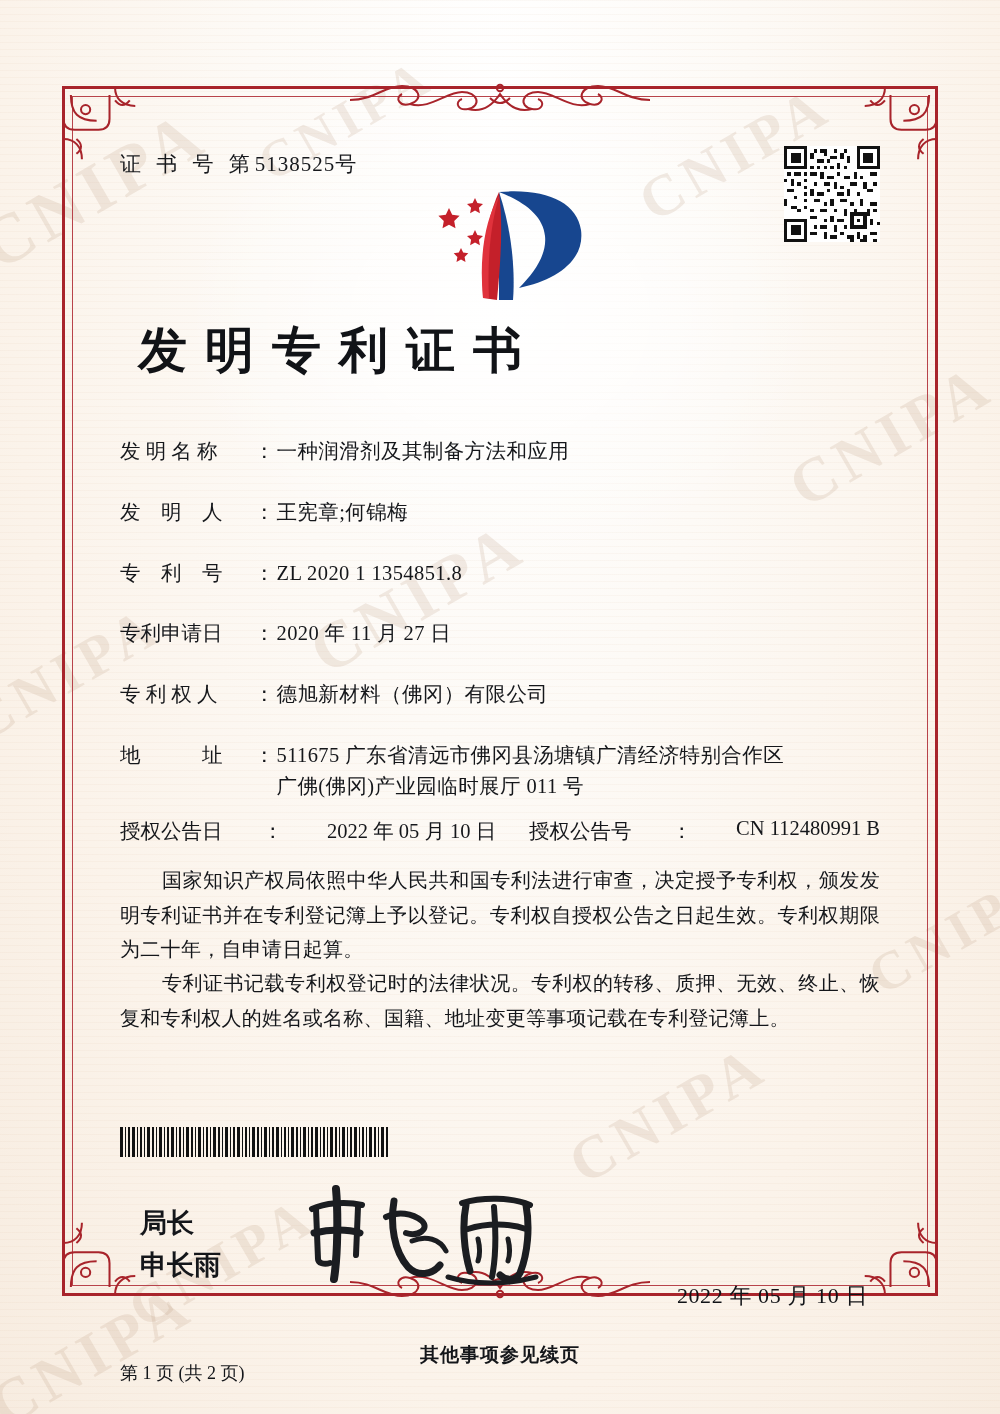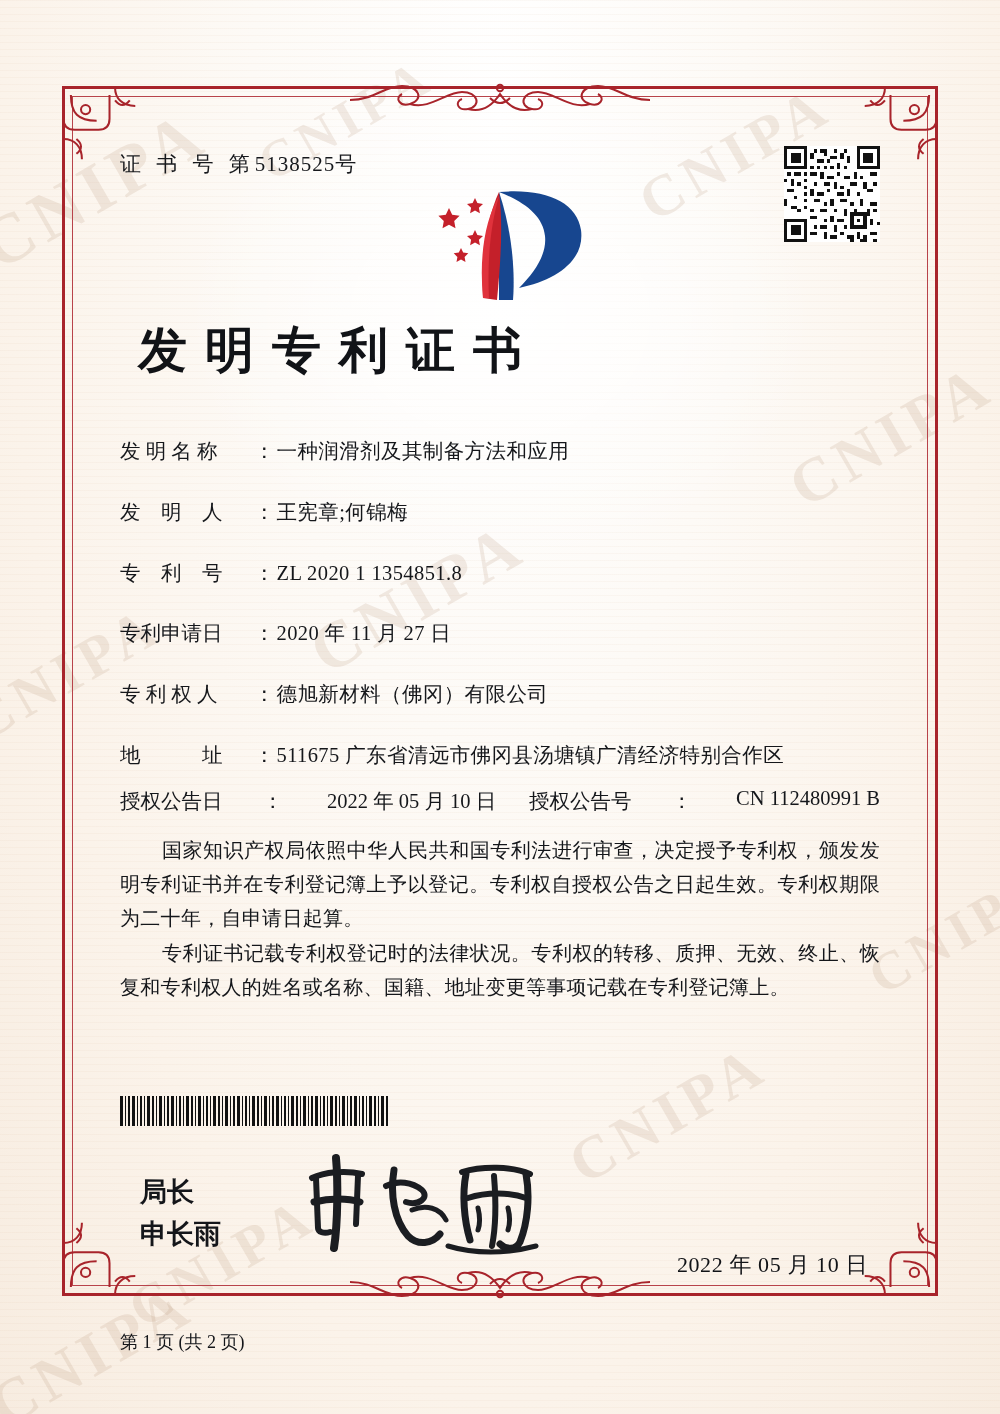--- a/index.html
+++ b/index.html
@@ -498,20 +498,21 @@
       <div class="row">
         <span class="label">专 利 权 人</span>
         <span class="colon">：</span>
         <span class="value">德旭新材料（佛冈）有限公司</span>
       </div>
       <div class="row" style="margin-bottom:22px;">
         <span class="label">地　　　址</span>
         <span class="colon">：</span>
         <span class="value">
           <span>511675 广东省清远市佛冈县汤塘镇广清经济特别合作区</span>
+          <span class="l2">广佛(佛冈)产业园临时展厅 011 号</span>
         </span>
       </div>
     </div>
 
     <div class="row-two">
       <span class="pair">
         <span class="plabel">授权公告日</span>
         <span class="plabel">：</span>
         <span class="pvalue">2022 年 05 月 10 日</span>
       </span>
@@ -632,13 +633,14 @@
         </svg>
       </div>
 
       <div class="issue-date">2022 年 05 月 10 日</div>
 
       <div class="pagenum">第 1 页 (共 2 页)</div>
     </div>
 
   </div>
 
+  <div class="footnote">其他事项参见续页</div>
 </div>
 
 </body></html>

